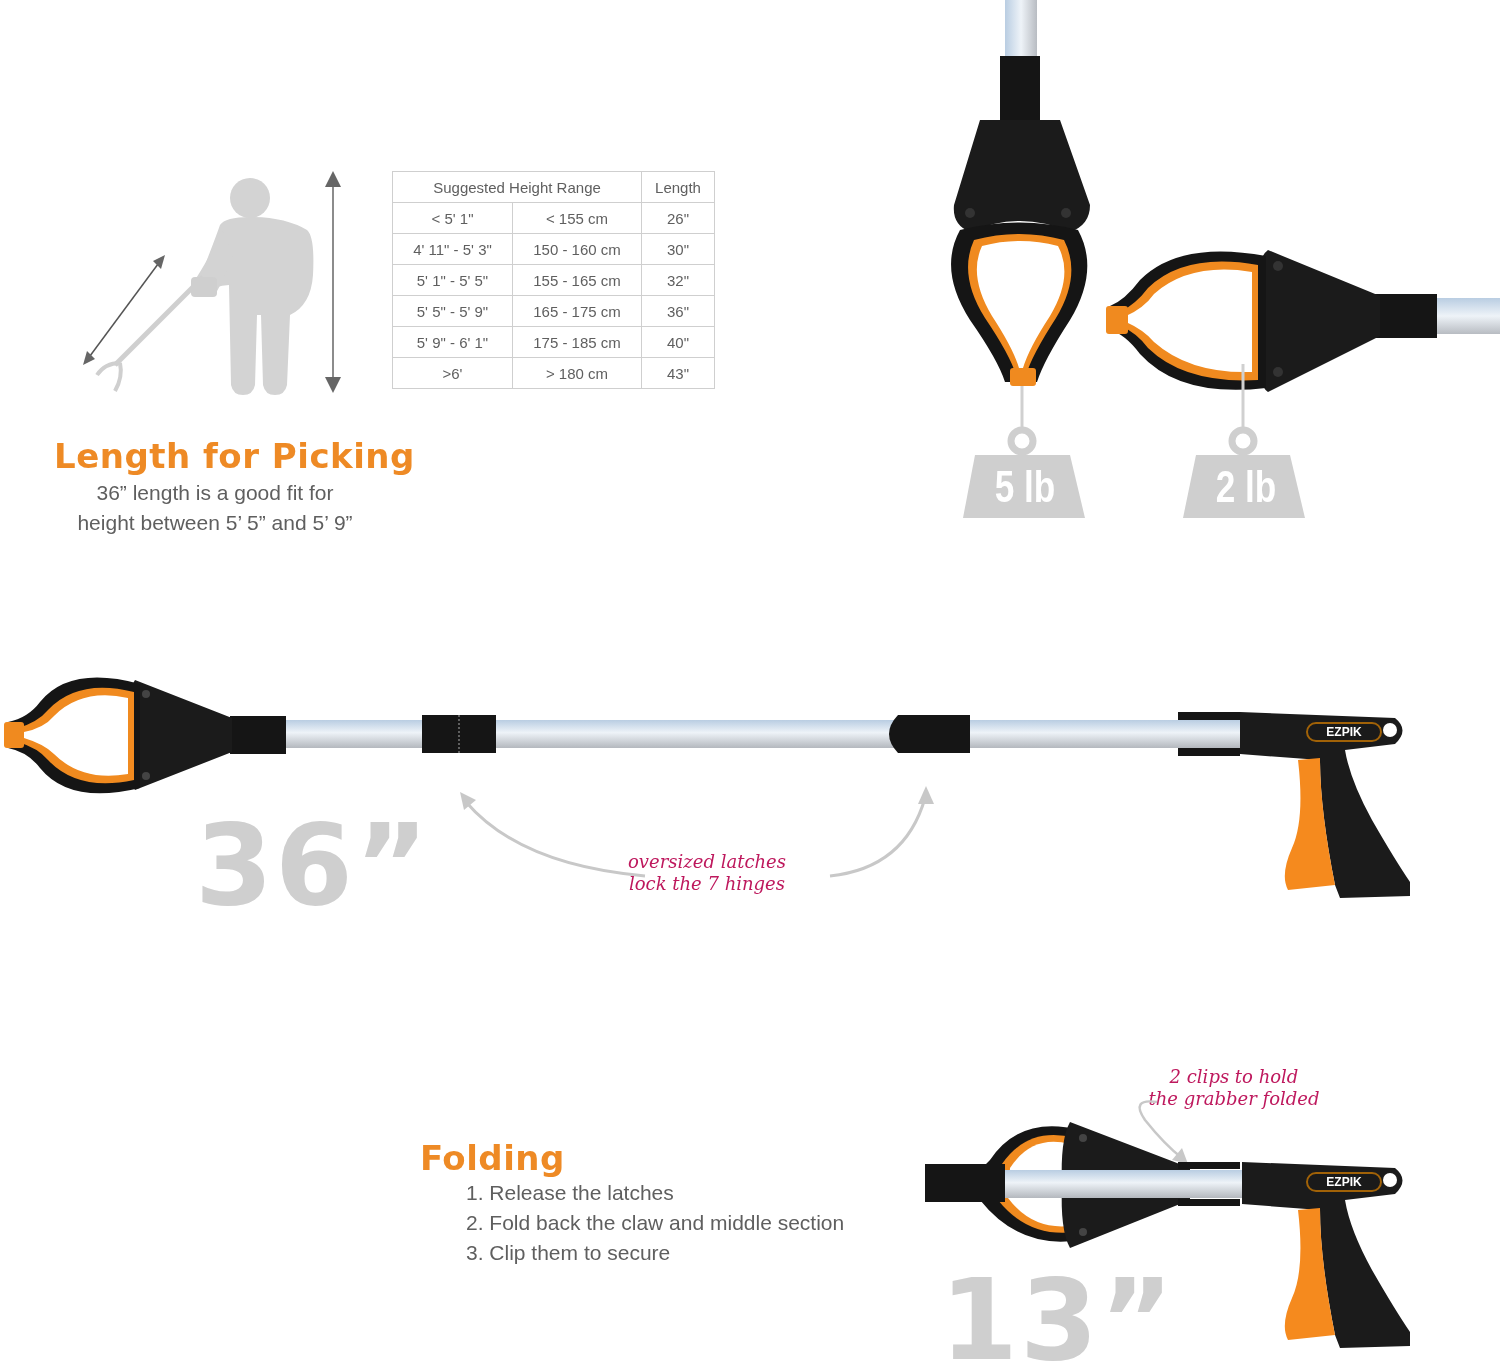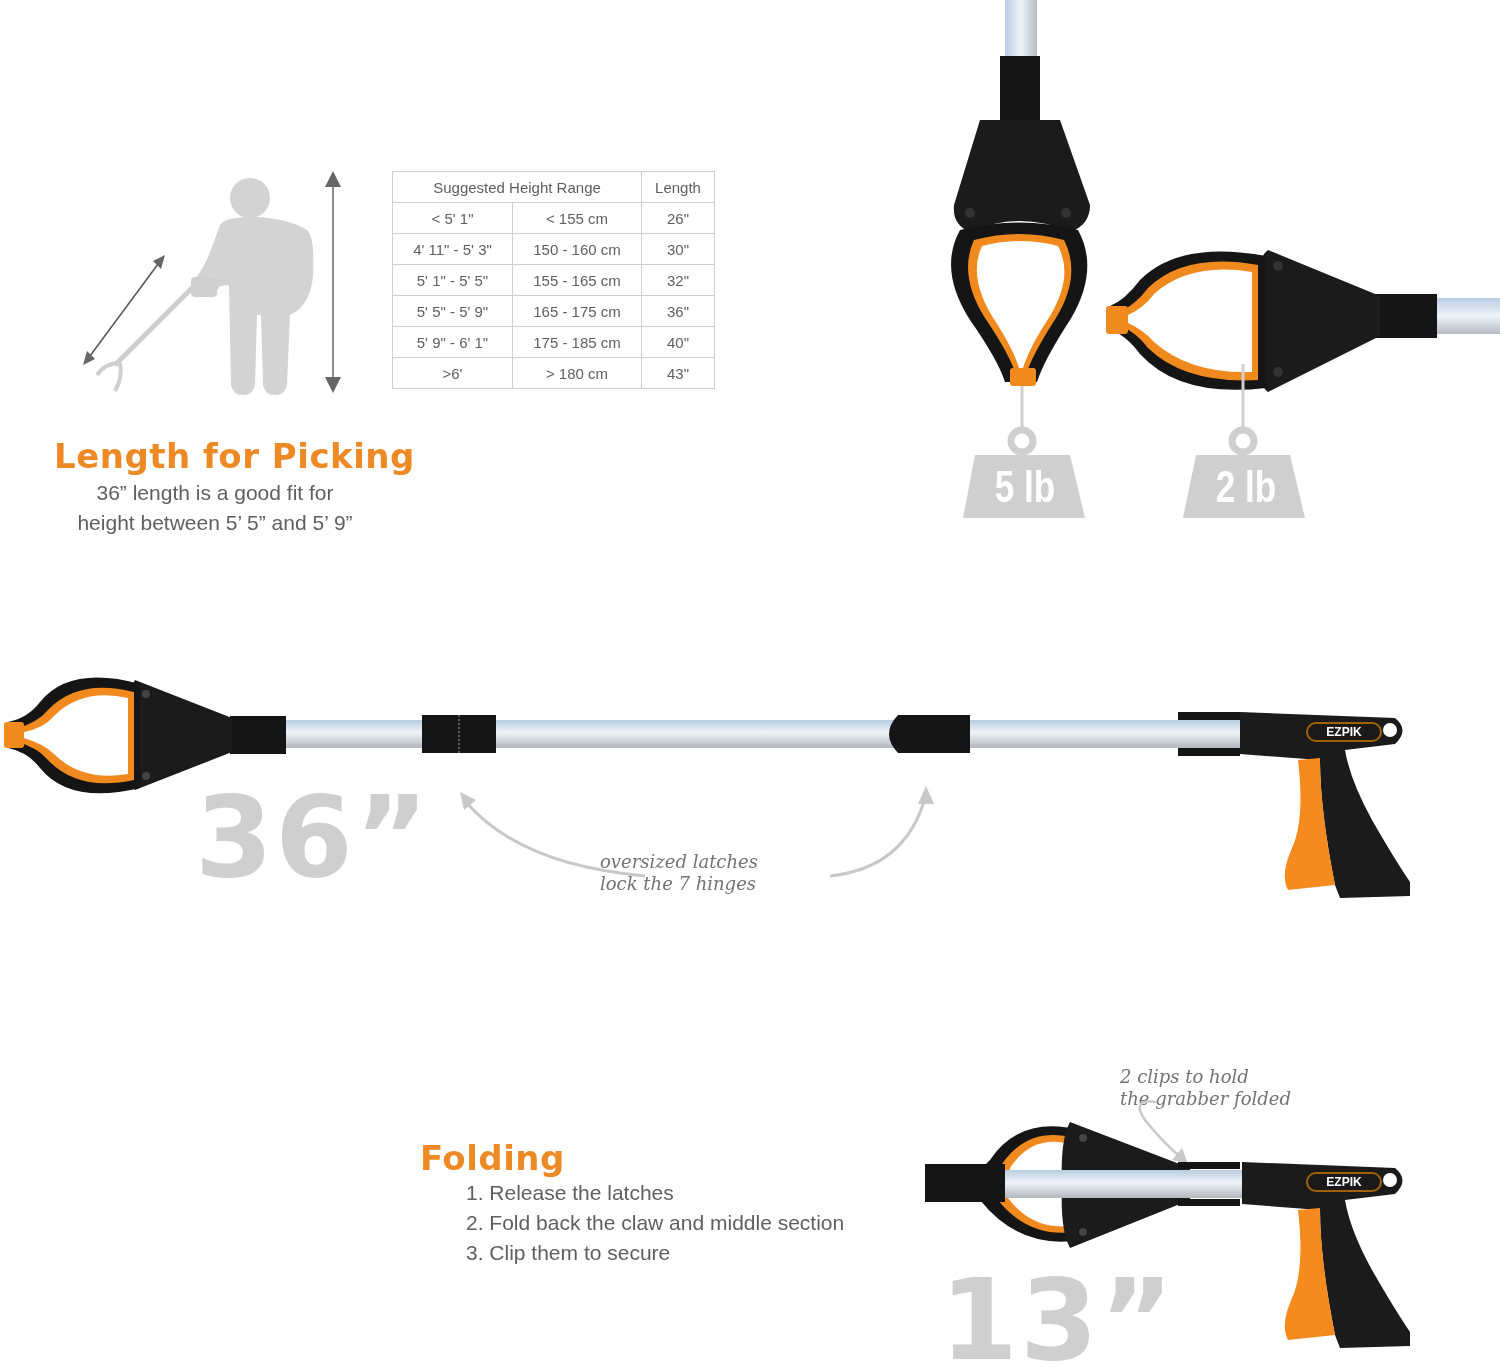--- a/index.html
+++ b/index.html
@@ -15,22 +15,22 @@
   .size-table td.c1 { width:119px; }
   .size-table td.c2 { width:128px; }
   .size-table td.c3 { width:72px;margin-top:44px; }
 
   .section-title { position:absolute; color:#ee8a25; font-weight:bold;
                    font-family:"DejaVu Sans", sans-serif; letter-spacing:0.5px; }
   .caption { position:absolute; color:#5f5f5f; font-size:21px; line-height:30px;
              font-family:"Liberation Sans", sans-serif; }
   .big-length { position:absolute; color:#cfcfcf; font-weight:bold;
                 font-family:"DejaVu Sans", sans-serif; letter-spacing:2px; }
-  .hand-note { position:absolute; color:#737373; font-style:italic; font-size:18px; line-height:22px;
-               font-family:"DejaVu Serif", serif; text-align:left; }
+  .hand-note { position:absolute; color:#be185d; font-style:italic; font-size:18px; line-height:22px;
+               font-family:"DejaVu Serif", serif; text-align:center; }
   .weight-label { position:absolute; color:#fff; font-weight:bold; font-size:44px;
                   font-family:"Liberation Sans", sans-serif; text-align:center; transform:scaleX(0.8); }
   .brand-badge { position:absolute; background:#1a1a1a; border:2px solid #a16207; border-radius:10px;
                  color:#fff; font-weight:bold; font-size:12px; text-align:center;
                  font-family:"Liberation Sans", sans-serif; line-height:16px; }
 </style>
 </head>
 <body>
 
 <div class="abs" style="left:75px;top:165px;width:280px;height:235px;">
@@ -189,21 +189,21 @@
     <polygon points="10,12 26,20 14,30" fill="#c8c8c8"></polygon>
     <path d="M380 96 Q455 88 475 18" stroke="#c8c8c8" stroke-width="3" fill="none"></path>
     <polygon points="476,6 468,24 484,24" fill="#c8c8c8"></polygon>
   </svg>
 </div>
 <div class="hand-note" style="left:600px;top:851px;width:214px;">
   <div>oversized latches</div>
   <div>lock the 7 hinges</div>
 </div>
 
-<div class="big-length" style="left:195px;top:772px;font-size:112px;line-height:130px;">36”</div>
+<div class="big-length" style="left:195px;top:800px;font-size:112px;line-height:130px;">36”</div>
 
 <div class="section-title" style="left:420px;top:1138px;font-size:34px;">Folding</div>
 <div class="caption" style="left:420px;top:1178px;margin-left:46px;">
   <div>1. Release the latches</div>
   <div>2. Fold back the claw and middle section</div>
   <div>3. Clip them to secure</div>
 </div>
 
 <div class="hand-note" style="left:1120px;top:1066px;width:228px;">
   <div>2 clips to hold</div>

